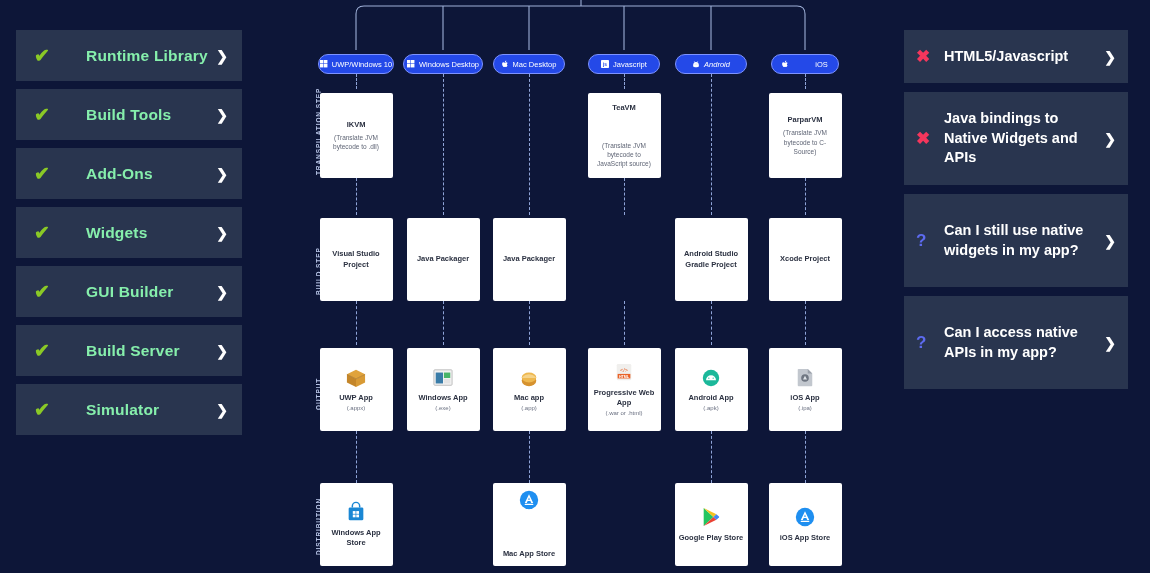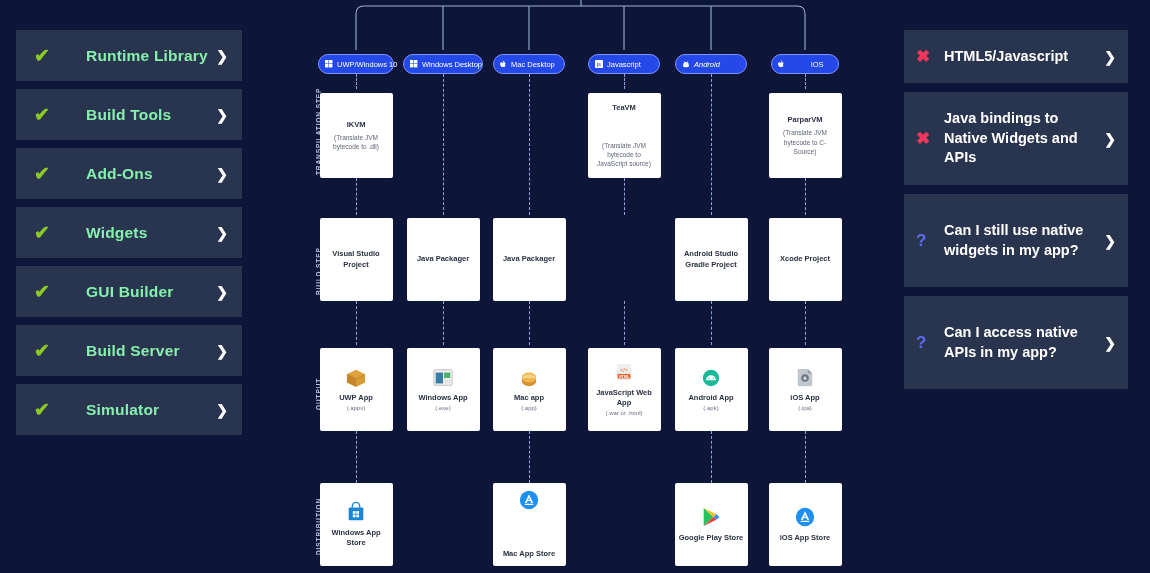--- a/index.html
+++ b/index.html
@@ -53,21 +53,21 @@
 
   
   .diagram { position: absolute; left: 300px; top: 0; width: 560px; height: 573px; }
 
   .bus { position: absolute; left: 0; top: 0; width: 560px; height: 50px; }
 
   .chips { position: absolute; left: 0; top: 54px; width: 560px; height: 20px; }
   .chip {
     position: absolute; height: 20px;
     background: #2449e8; border: 1px solid #7d93ff; border-radius: 10px;
-    display: flex; align-items: center; justify-content: flex-start; gap: 4px;
+    display: flex; align-items: center; justify-content: center; gap: 4px;
     color: #ffffff; font-size: 7.5px; white-space: nowrap; cursor: pointer;
     padding: 0 6px;
   }
   .chip svg { display: block; }
 
   .rowlabel {
     position: absolute; color: #b9c6e8; font-size: 6.5px; font-weight: bold;
     letter-spacing: .9px; white-space: nowrap;
     transform-origin: 0 0; transform: rotate(-90deg);
   }
@@ -322,21 +322,21 @@
         </div>
         <div class="card" style="left: 287.5px; top: 348px; width: 73px; height: 83px;">
           <span class="ico">
             <svg width="22" height="20" viewBox="0 0 24 22">
               <rect x="4" y="1" width="16" height="18" rx="1.5" fill="#f0efed"></rect>
               <text x="12" y="10" font-size="6" fill="#e96228" text-anchor="middle" font-family="Liberation Sans, sans-serif">&lt;/&gt;</text>
               <rect x="5" y="12" width="14" height="5" fill="#e96228"></rect>
               <text x="12" y="16.2" font-size="4" fill="#fff" text-anchor="middle" font-family="Liberation Sans, sans-serif" font-weight="bold">HTML</text>
             </svg>
           </span>
-          <span class="t">JavaScript Web App</span>
+          <span class="t">Progressive Web App</span>
           <span class="ext">(.war or .html)</span>
         </div>
         <div class="card" style="left: 374.5px; top: 348px; width: 73px; height: 83px;">
           <span class="ico">
             <svg width="22" height="20" viewBox="0 0 24 22">
               <circle cx="12" cy="11" r="9" fill="#1bb89a"></circle>
               <path d="M6.5 13.5a5.5 5.5 0 0 1 11 0z" fill="#fff"></path>
               <circle cx="9.6" cy="11.2" r=".7" fill="#1bb89a"></circle>
               <circle cx="14.4" cy="11.2" r=".7" fill="#1bb89a"></circle>
             </svg>

